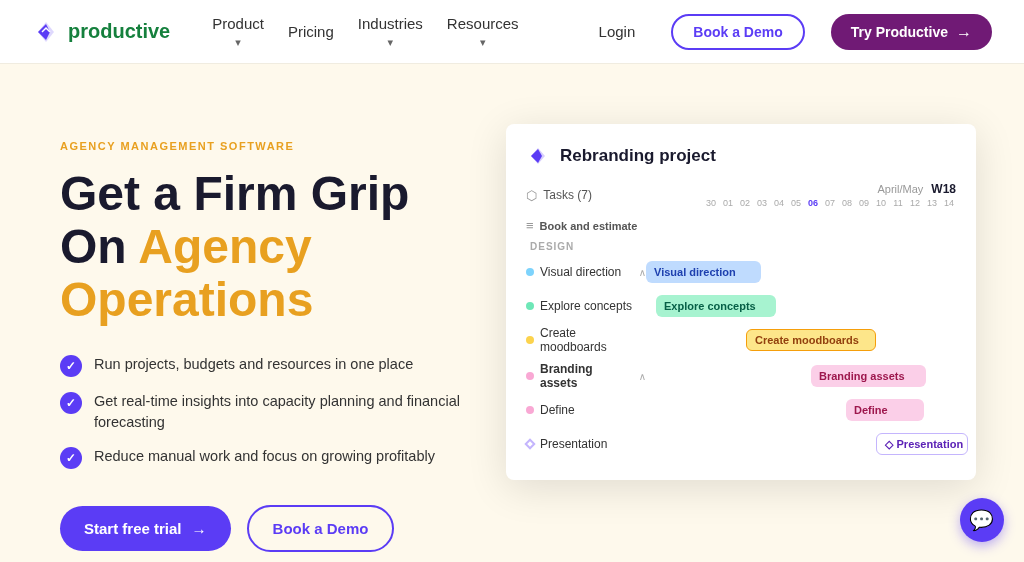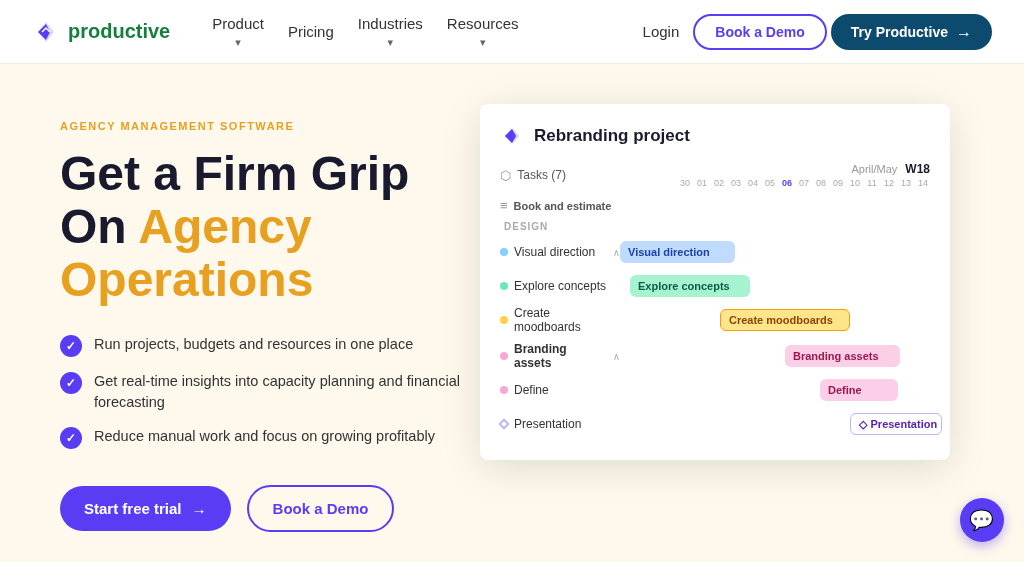--- a/index.html
+++ b/index.html
@@ -15,37 +15,37 @@
     .logo { display: flex; align-items: center; gap: 8px; text-decoration: none; }
     .logo-icon { width: 28px; height: 28px; }
     .logo-text { font-size: 20px; font-weight: 700; color: #15803d; }
     .nav-links { display: flex; align-items: center; gap: 4px; }
     .nav-link {
       display: flex; align-items: center; gap: 4px;
       font-size: 15px; color: #333; cursor: pointer; padding: 6px 10px;
       border-radius: 6px; text-decoration: none; font-weight: 500; flex-direction: column;
     }
     .chevron { font-size: 11px; color: #666; }
-    .nav-right { display: flex; align-items: center; gap: 4px; }
+    .nav-right { display: flex; align-items: center; gap: 26px; }
     .login-link { font-size: 15px; color: #333; font-weight: 500; cursor: pointer; padding: 6px 10px; }
     .btn-demo {
       padding: 8px 20px; border: 2px solid #5b3cf5; border-radius: 50px;
       font-size: 14px; font-weight: 600; color: #5b3cf5; background: transparent; cursor: pointer;
     }
     .btn-try {
       display: flex; align-items: center; gap: 8px;
       padding: 9px 20px; border: none; border-radius: 50px;
-      font-size: 14px; font-weight: 600; color: #fff; background: #0c4a6e; cursor: pointer;
+      font-size: 14px; font-weight: 600; color: #fff; background: #701a75; cursor: pointer;
     }
     .btn-try .arrow { font-size: 16px; }
 
     
     .hero {
-      display: flex; align-items: flex-start; 
-      padding: 48px 48px 0 60px; height: calc(562px - 64px);
+      display: flex; align-items: flex-start; justify-content: space-between;
+      padding: 68px 48px 0 60px; height: calc(562px - 64px);
     }
     .hero-left { max-width: 420px; padding-top: 8px; }
     .agency-label {
       font-size: 11px; font-weight: 700; letter-spacing: 1.5px;
       color: #e8a020; text-transform: uppercase; margin-bottom: 16px;
     }
     .hero-title { font-size: 48px; font-weight: 900; line-height: 1.1; color: #1a1a2e; margin-bottom: 4px; }
     .hero-title .highlight { color: #e8a020; }
     .hero-features { margin-top: 28px; display: flex; flex-direction: column; gap: 14px; }
     .feature-item { display: flex; align-items: flex-start; gap: 12px; font-size: 14.5px; color: #333; line-height: 1.4; }

